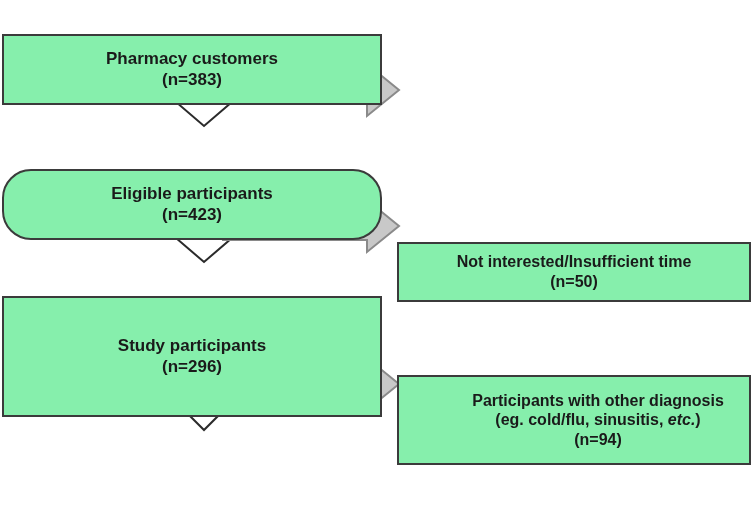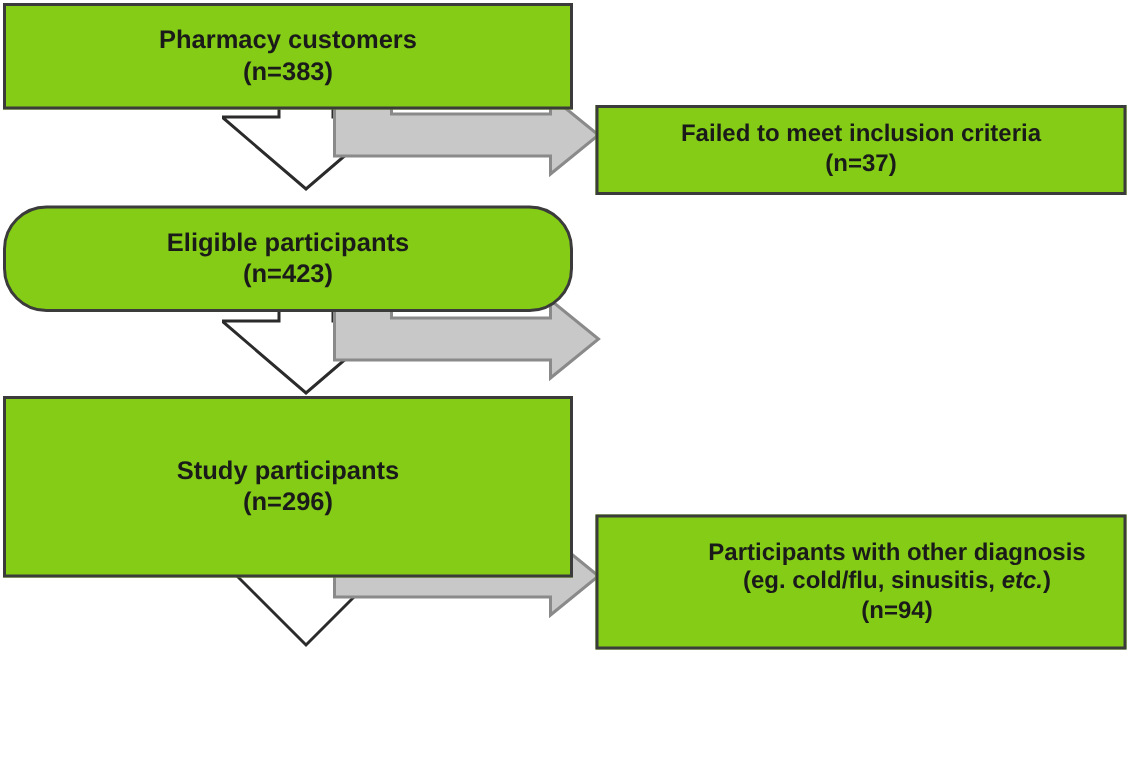--- a/index.html
+++ b/index.html
@@ -15,30 +15,31 @@
     width: 754px;
     height: 517px;
     background: #ffffff;
     overflow: hidden;
   }
 
   
   .node {
     position: absolute;
     box-sizing: border-box;
-    background: #84cc16;
+    background: #86efac;
     border: 2px solid #3b3b3b;
     display: flex;
     flex-direction: column;
     justify-content: center;
     text-align: center;
     color: #1a1a1a;
     font-weight: bold;
     line-height: 1.22;
     z-index: 3;
+    margin-top: 32px;
   }
   .node .ln {
     display: block;
     white-space: nowrap;
   }
   .node .ln em {
     font-style: italic;
   }
 
   
@@ -120,25 +121,25 @@
     <span class="ln">Eligible participants</span>
     <span class="ln">(n=423)</span>
   </div>
 
   <div class="node" id="node-study">
     <span class="ln">Study participants</span>
     <span class="ln">(n=296)</span>
   </div>
 
 
-  <div class="node" id="node-failed">
-    <span class="ln">Failed to meet inclusion criteria</span>
-    <span class="ln">(n=37)</span>
+
+  <div class="node" id="node-notinterested">
+    <span class="ln">Not interested/Insufficient time</span>
+    <span class="ln">(n=50)</span>
   </div>
-
 
   <div class="node" id="node-otherdx">
     <span class="ln">Participants with other diagnosis</span>
     <span class="ln"><span>(eg. cold/flu, sinusitis, </span><em>etc.</em><span>)</span></span>
     <span class="ln">(n=94)</span>
   </div>
 
 </div>
 
 </body></html>

